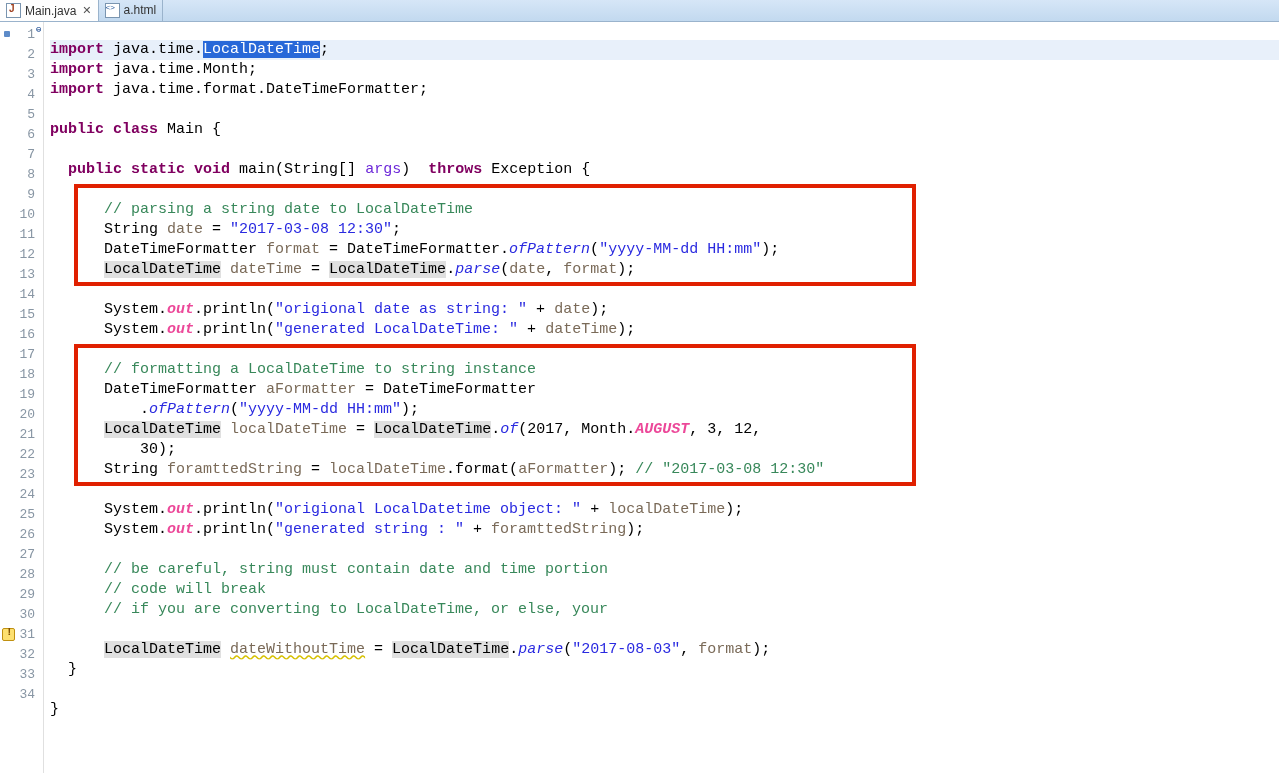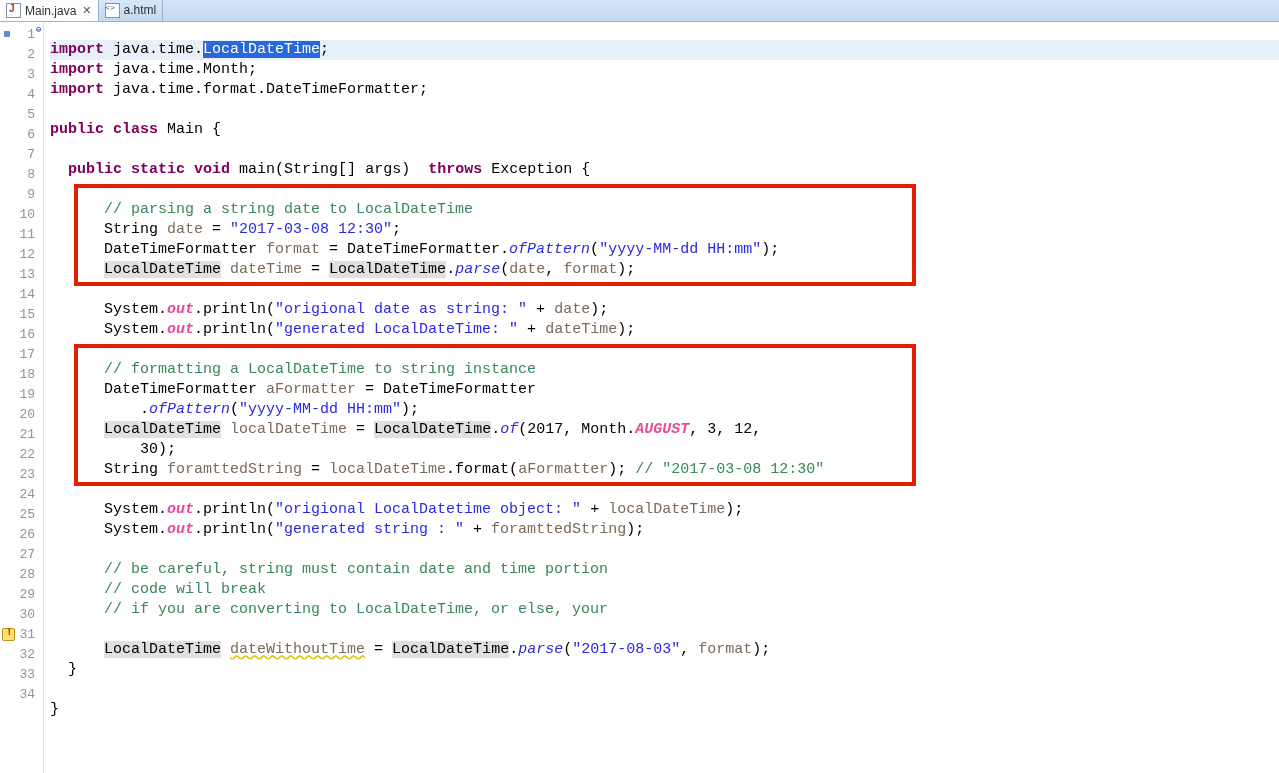--- a/index.html
+++ b/index.html
@@ -83,21 +83,21 @@
     <div class="gline">34</div>
   </div>
 
   <div class="code">
     <div class="cline highlight-bg"><span class="kw">import</span><span> java.time.</span><span class="sel">LocalDateTime</span><span>;</span></div>
     <div class="cline"><span class="kw">import</span><span> java.time.Month;</span></div>
     <div class="cline"><span class="kw">import</span><span> java.time.format.DateTimeFormatter;</span></div>
     <div class="cline"></div>
     <div class="cline"><span class="kw">public</span><span> </span><span class="kw">class</span><span> Main {</span></div>
     <div class="cline"></div>
-    <div class="cline"><span>  </span><span class="kw">public</span><span> </span><span class="kw">static</span><span> </span><span class="kw">void</span><span> main(String[] </span><span style="color:#000000">args</span><span>)  </span><span class="kw">throws</span><span> Exception {</span></div>
+    <div class="cline"><span>  </span><span class="kw">public</span><span> </span><span class="kw">static</span><span> </span><span class="kw">void</span><span> main(String[] </span><span style="color:#6d28d9">args</span><span>)  </span><span class="kw">throws</span><span> Exception {</span></div>
     <div class="cline"></div>
     <div class="cline"><span class="cm">      // parsing a string date to LocalDateTime</span></div>
     <div class="cline"><span>      String </span><span style="color:#7a6a58">date</span><span> = </span><span class="str">"2017-03-08 12:30"</span><span>;</span></div>
     <div class="cline"><span>      DateTimeFormatter </span><span style="color:#7a6a58">format</span><span> = DateTimeFormatter.</span><span class="static-it">ofPattern</span><span>(</span><span class="str">"yyyy-MM-dd HH:mm"</span><span>);</span></div>
     <div class="cline"><span>      </span><span class="ref">LocalDateTime</span><span> </span><span style="color:#7a6a58">dateTime</span><span> = </span><span class="ref">LocalDateTime</span><span>.</span><span class="static-it">parse</span><span>(</span><span style="color:#7a6a58">date</span><span>, </span><span style="color:#7a6a58">format</span><span>);</span></div>
     <div class="cline"></div>
     <div class="cline"><span>      System.</span><span class="static-bit">out</span><span>.println(</span><span class="str">"origional date as string: "</span><span> + </span><span style="color:#7a6a58">date</span><span>);</span></div>
     <div class="cline"><span>      System.</span><span class="static-bit">out</span><span>.println(</span><span class="str">"generated LocalDateTime: "</span><span> + </span><span style="color:#7a6a58">dateTime</span><span>);</span></div>
     <div class="cline"></div>
     <div class="cline"><span class="cm">      // formatting a LocalDateTime to string instance</span></div>

